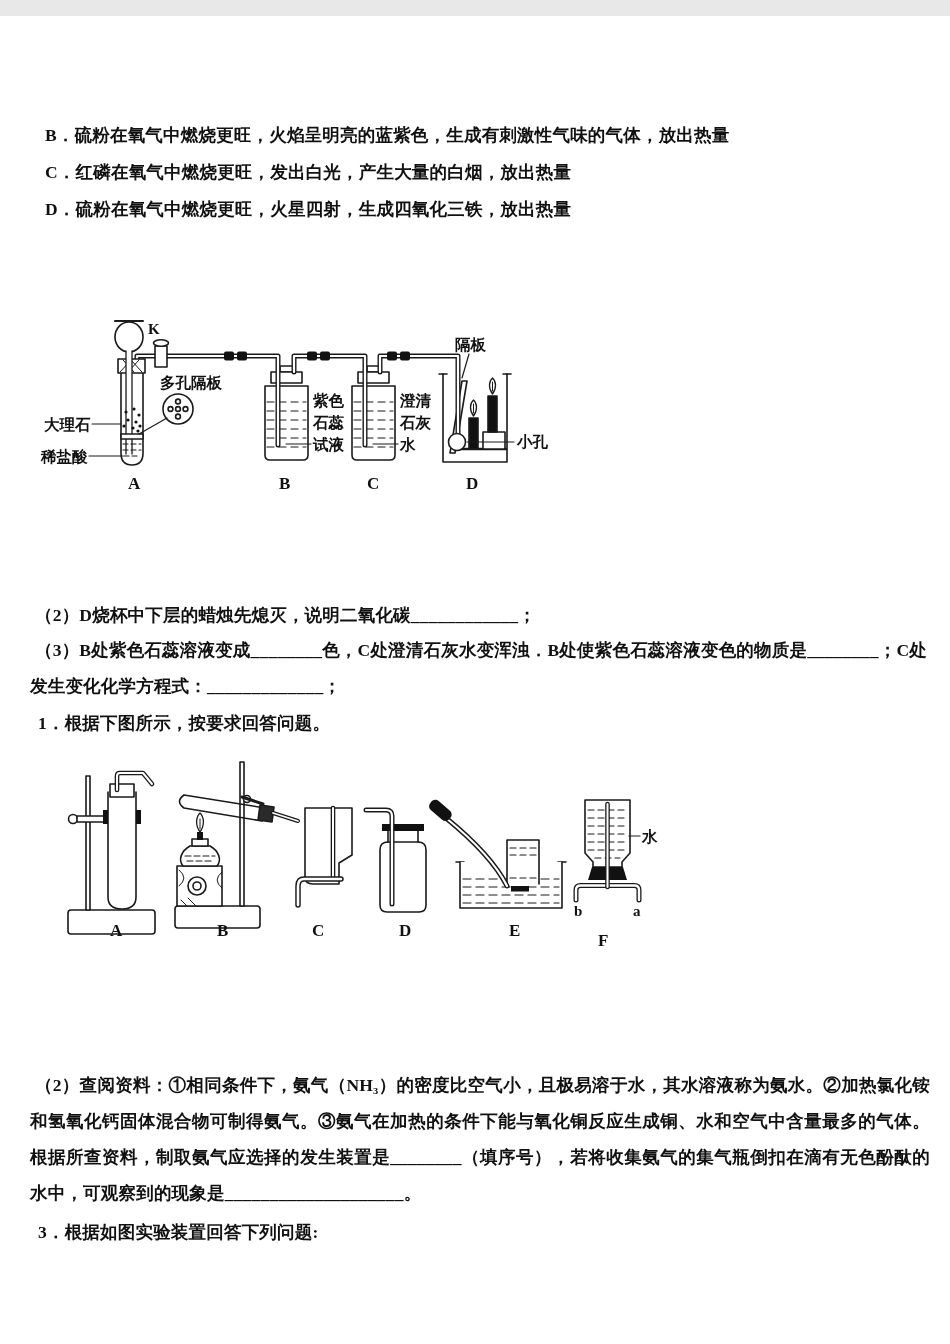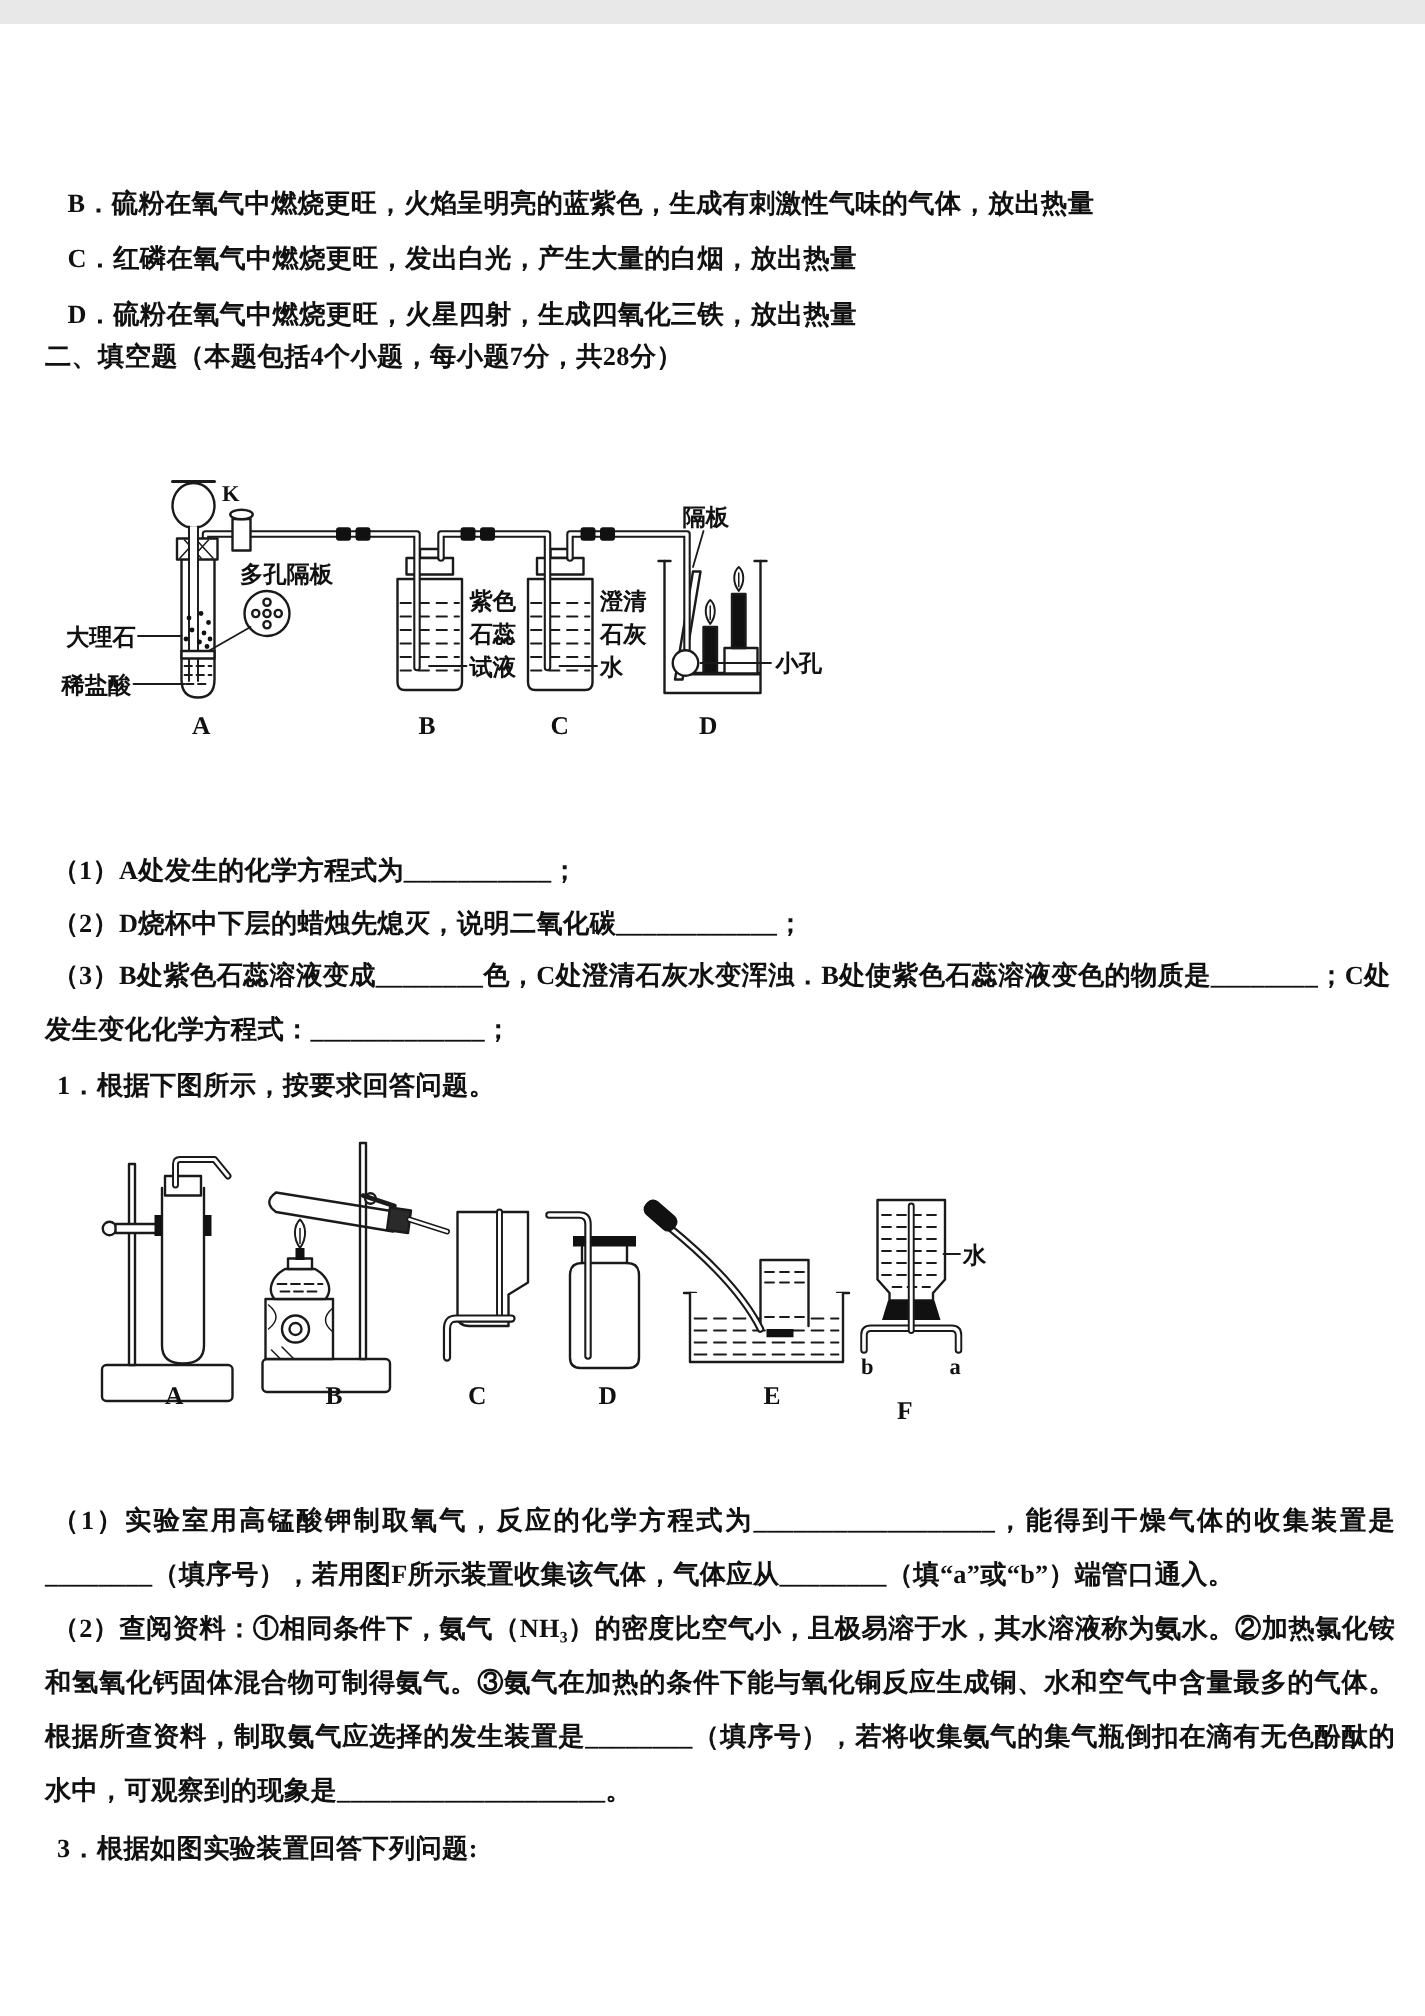--- a/index.html
+++ b/index.html
@@ -22,21 +22,20 @@
   .svg-small { font-family:"Liberation Serif","DejaVu Serif",serif; font-size:15px; font-weight:600; fill:#111; }
 </style>
 </head>
 <body>
 
 <div class="page">
 
   <p class="t" style="left:45px; top:101px;">B．硫粉在氧气中燃烧更旺，火焰呈明亮的蓝紫色，生成有刺激性气味的气体，放出热量</p>
   <p class="t" style="left:45px; top:138px;">C．红磷在氧气中燃烧更旺，发出白光，产生大量的白烟，放出热量</p>
   <p class="t" style="left:45px; top:175px;">D．硫粉在氧气中燃烧更旺，火星四射，生成四氧化三铁，放出热量</p>
-  <p class="t heading" style="left:30px; top:203px;">二、填空题（本题包括4个小题，每小题7分，共28分）</p>
 
   <svg class="fig fig1" viewBox="0 0 530 180">
     <g fill="none" stroke="#1a1a1a" stroke-width="1.6" stroke-linecap="round" stroke-linejoin="round">
 
       <g>
         <rect x="240" y="52" width="13" height="6" fill="#fff"></rect>
         <rect x="231" y="58" width="31" height="11" fill="#fff"></rect>
         <path d="M225,72 H268 V141 Q268,146 263,146 H230 Q225,146 225,141 Z" fill="#fff"></path>
         <path stroke-width="1.2" stroke-dasharray="7 5" d="M227,88 H266 M227,97 H266 M227,106 H266 M227,115 H266 M227,124 H266 M227,133 H266"></path>
       </g>
@@ -134,21 +133,20 @@
     <text class="svg-label" x="360" y="114">石灰</text>
     <text class="svg-label" x="360" y="136">水</text>
     <text class="svg-label" x="415" y="36">隔板</text>
     <text class="svg-label" x="477" y="133">小孔</text>
     <text class="svg-letter" x="88" y="175">A</text>
     <text class="svg-letter" x="239" y="175">B</text>
     <text class="svg-letter" x="327" y="175">C</text>
     <text class="svg-letter" x="426" y="175">D</text>
   </svg>
 
-  <p class="t" style="left:35px; top:546px;">（1）A处发生的化学方程式为___________；</p>
   <p class="t" style="left:35px; top:581px;">（2）D烧杯中下层的蜡烛先熄灭，说明二氧化碳____________；</p>
   <p class="t para" style="left:30px; top:616px; width:897px; text-indent:5px;">（3）B处紫色石蕊溶液变成________色，C处澄清石灰水变浑浊．B处使紫色石蕊溶液变色的物质是________；C处发生变化化学方程式：_____________；</p>
   <p class="t" style="left:38px; top:689px;">1．根据下图所示，按要求回答问题。</p>
 
   <svg class="fig fig2" viewBox="0 0 700 195">
     <g fill="none" stroke="#1a1a1a" stroke-width="1.6" stroke-linecap="round" stroke-linejoin="round">
 
       <g>
         <rect x="18" y="152" width="87" height="24" rx="3" fill="#fff"></rect>
         <rect x="36" y="18" width="4" height="134" fill="#fff"></rect>
@@ -231,17 +229,16 @@
     <text class="svg-letter" x="167" y="178">B</text>
     <text class="svg-letter" x="262" y="178">C</text>
     <text class="svg-letter" x="349" y="178">D</text>
     <text class="svg-letter" x="459" y="178">E</text>
     <text class="svg-letter" x="548" y="188">F</text>
     <text class="svg-label" x="592" y="84">水</text>
     <text class="svg-small" x="524" y="158">b</text>
     <text class="svg-small" x="583" y="158">a</text>
   </svg>
 
-  <p class="t para" style="left:30px; top:979px; width:900px; text-indent:5px;">（1）实验室用高锰酸钾制取氧气，反应的化学方程式为__________________，能得到干燥气体的收集装置是________（填序号），若用图F所示装置收集该气体，气体应从________（填“a”或“b”）端管口通入。</p>
   <p class="t para" style="left:30px; top:1051px; width:900px; text-indent:5px;">（2）查阅资料：①相同条件下，氨气（NH₃）的密度比空气小，且极易溶于水，其水溶液称为氨水。②加热氯化铵和氢氧化钙固体混合物可制得氨气。③氨气在加热的条件下能与氧化铜反应生成铜、水和空气中含量最多的气体。根据所查资料，制取氨气应选择的发生装置是________（填序号），若将收集氨气的集气瓶倒扣在滴有无色酚酞的水中，可观察到的现象是____________________。</p>
   <p class="t" style="left:38px; top:1198px;">3．根据如图实验装置回答下列问题:</p>
 
 </div>
 
 </body></html>

